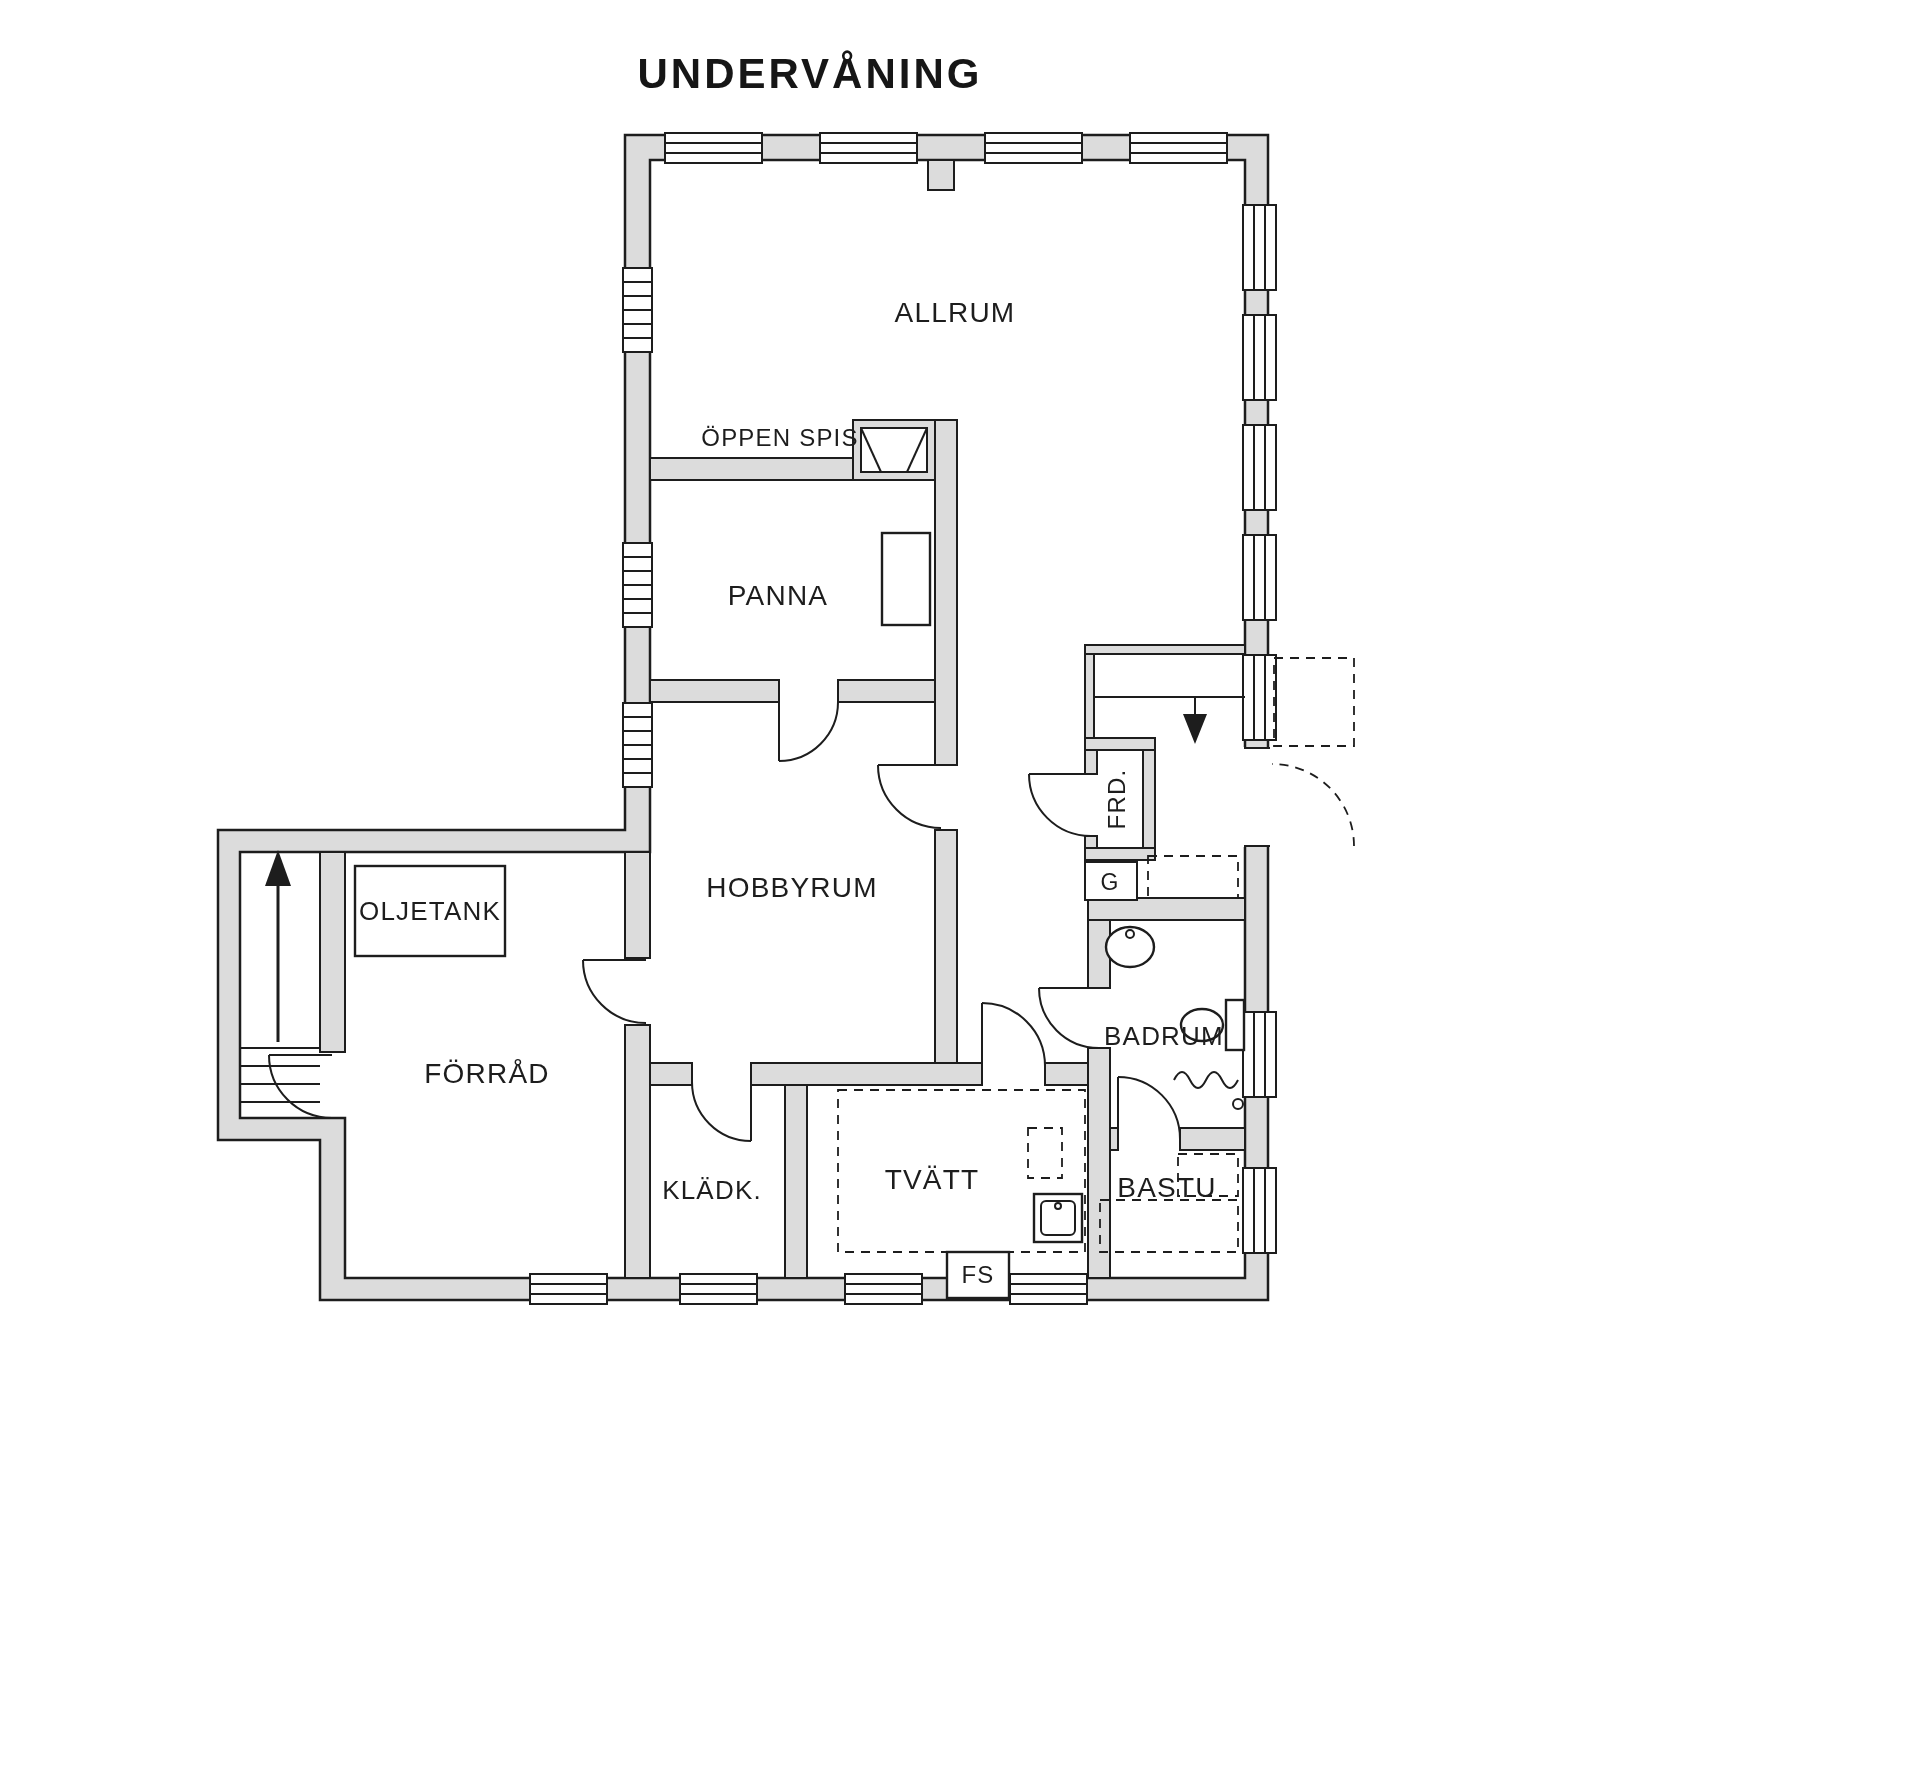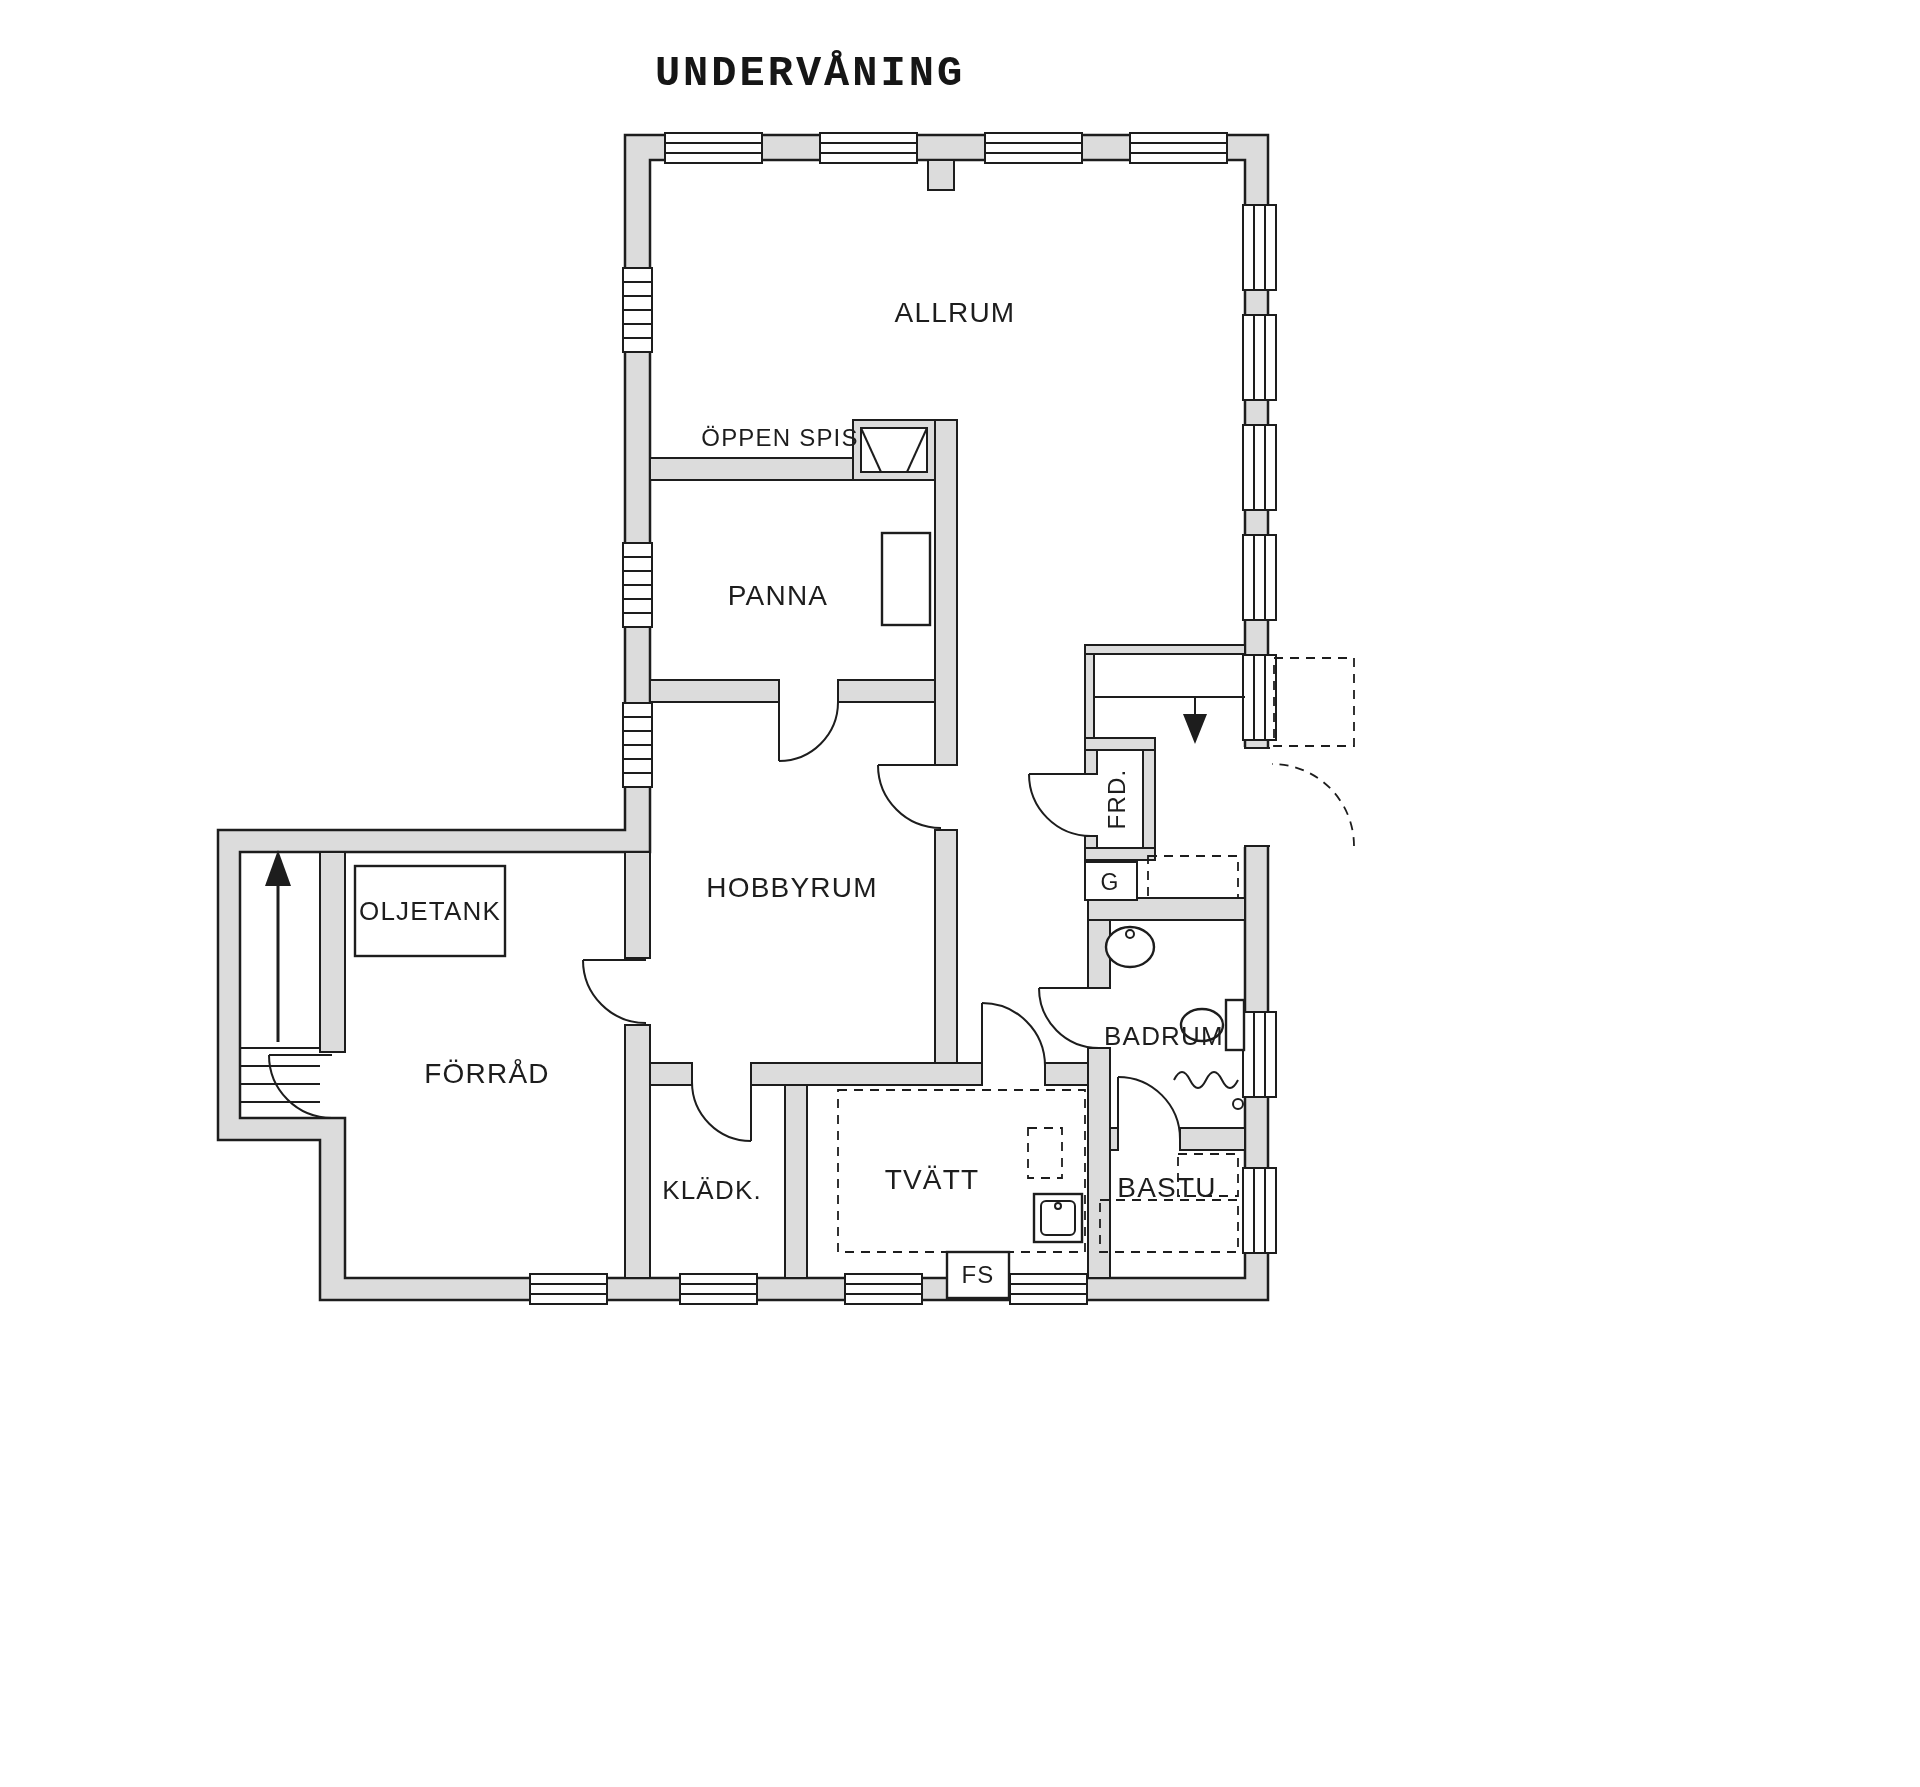--- a/index.html
+++ b/index.html
@@ -1,18 +1,18 @@
 <!DOCTYPE html>
 <html><head>
 <meta charset="utf-8">
 <style>
   html,body{margin:0;padding:0;background:#ffffff;}
   .canvas{position:relative;width:1920px;height:1787px;background:#ffffff;font-family:"Liberation Sans",sans-serif;overflow:hidden;}
   .plan-title{position:absolute;top:50px;left:0;width:1620px;text-align:center;
-    font-family:Liberation Mono, monospace;font-weight:700;font-size:42px;letter-spacing:3px;color:#161616;}
+    font-family:Liberation Sans, sans-serif;font-weight:700;font-size:42px;letter-spacing:3px;color:#161616;}
   svg{position:absolute;top:0;left:0;}
   .wall{fill:#dcdcdc;stroke:#1d1d1d;stroke-width:2;}
   .band{fill:#dcdcdc;stroke:#1d1d1d;stroke-width:2.5;fill-rule:evenodd;}
   .win{fill:#ffffff;stroke:#1d1d1d;stroke-width:2;}
   .thin{stroke:#1d1d1d;stroke-width:2;fill:none;}
   .thick{stroke:#1d1d1d;stroke-width:3;fill:none;}
   .dash{stroke:#1d1d1d;stroke-width:1.8;fill:none;stroke-dasharray:9 7;}
   .fix{fill:#ffffff;stroke:#1d1d1d;stroke-width:2.4;}
   .erase{fill:#ffffff;stroke:none;}
   .solid{fill:#1d1d1d;stroke:none;}

